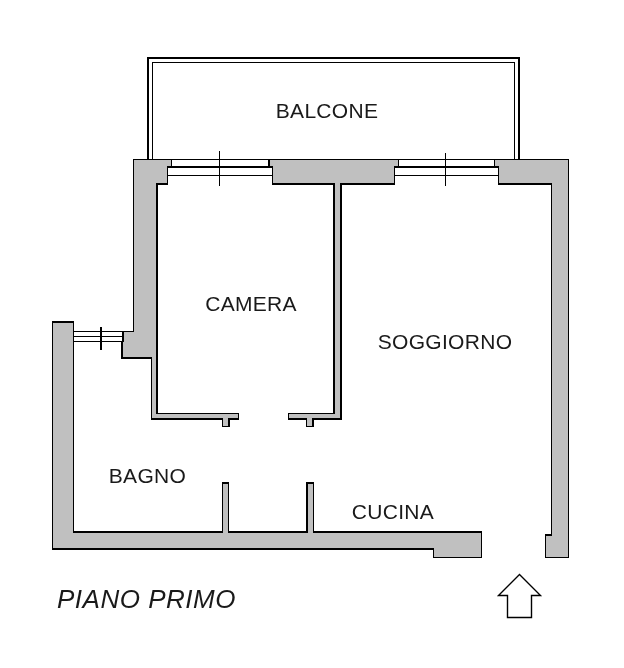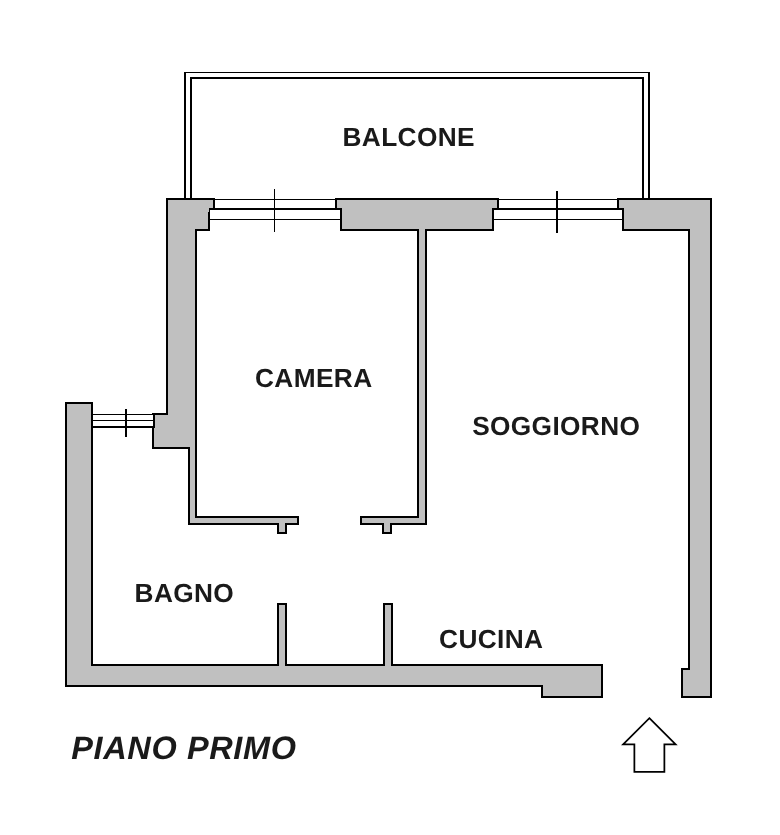--- a/index.html
+++ b/index.html
@@ -1,16 +1,16 @@
 <!DOCTYPE html>
 <html style="--background: #ffffff; --wall-fill: #c0c0c0; --outline: #000000; --text: #1a1a1a;"><head>
 <meta charset="utf-8">
 <style>
   html,body{margin:0;padding:0;background:var(--background,#fff);}
-  .stage{position:relative;width:624px;height:668px;background:var(--background,#fff);overflow:hidden;font-weight:bold;}
+  .stage{position:relative;width:624px;height:668px;background:var(--background,#fff);overflow:hidden;}
   svg{display:block;}
   .wall{fill:var(--wall-fill,#c0c0c0);stroke:var(--outline,#000);stroke-width:1.6;}
   .open-line{fill:none;stroke:var(--outline,#000);stroke-width:1.4;}
   .win{fill:var(--background,#fff);stroke:var(--outline,#000);stroke-width:1.4;}
   .winline{stroke:var(--outline,#000);stroke-width:1.2;fill:none;}
   .tick{stroke:var(--outline,#000);stroke-width:1.3;fill:none;}
   .arrow{fill:var(--background,#fff);stroke:var(--outline,#000);stroke-width:1.4;}
   text{fill:var(--text,#1a1a1a);font-family:"Liberation Sans",sans-serif;font-size:21px;letter-spacing:0.3px;}
   .floor-label{font-size:26px;font-style:italic;letter-spacing:0.5px;}
 </style>

